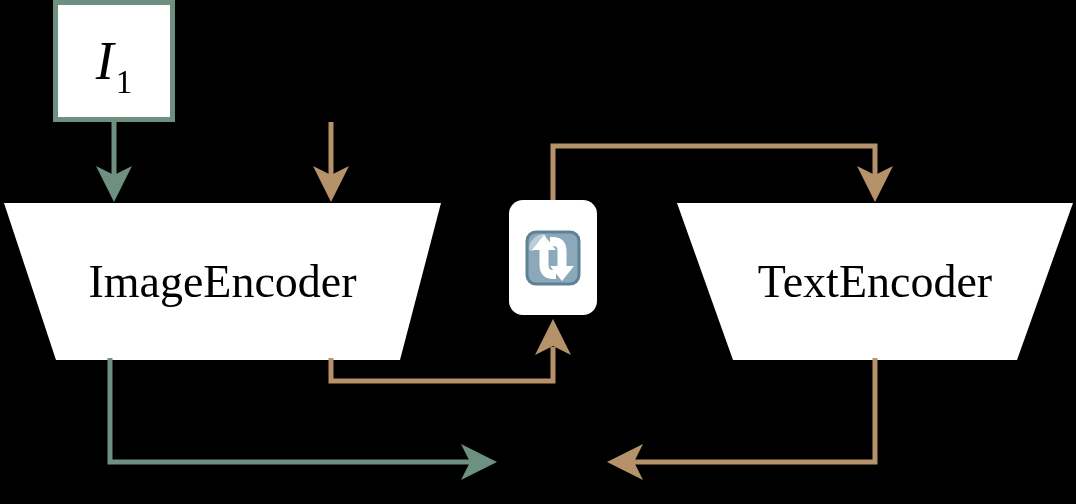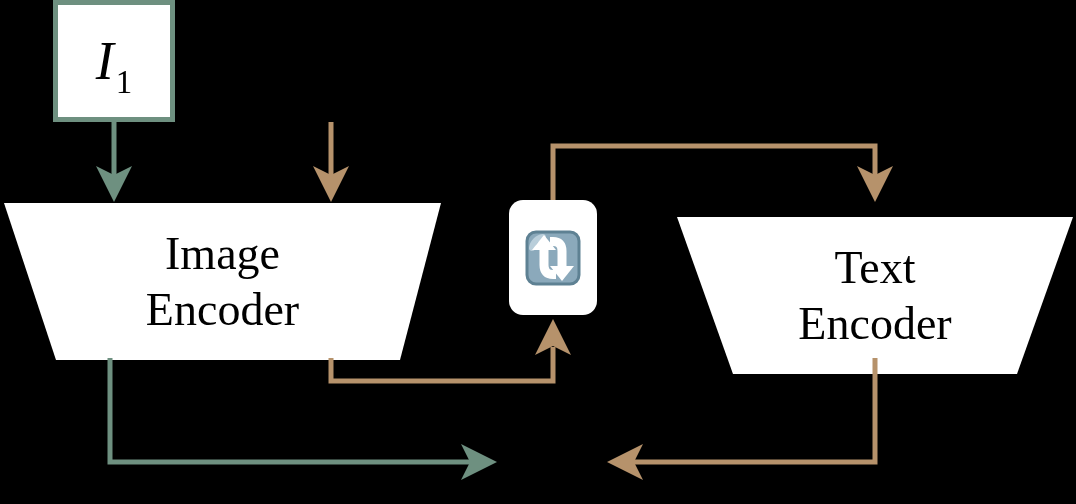--- a/index.html
+++ b/index.html
@@ -29,28 +29,28 @@
   }
   .input-box.green { left: 53px;  width: 122px; border: 5px solid var(--green, #6e9080); }
   .input-box.tan   { left: 268px; width: 124px; border: 5px solid var(--tan, #b6926b); }
   .math-label { font-size: 54px; color: var(--text, #000); font-style: italic; line-height: 1; }
   .math-label sub { font-style: normal; font-size: 33px; vertical-align: -14px; line-height: 0; margin-left: 2px; }
 
   
   .trapezoid {
     position: absolute;
     background: var(--node-fill, #fff);
-    display: flex; flex-direction: column; align-items: center; justify-content: center;
+    display: flex; flex-direction: row; align-items: center; justify-content: center;
     color: var(--text, #000);
     font-size: 46px; line-height: 56px; text-align: center;
     z-index: 1;
   }
   .trapezoid.image { left: 4px;   top: 203px; width: 437px; height: 157px;
     clip-path: polygon(0px 0px, 437px 0px, 396px 157px, 52px 157px); }
-  .trapezoid.text  { left: 677px; top: 217px; width: 396px; height: 157px;
+  .trapezoid.text  { left: 677px; top: 203px; width: 396px; height: 157px;
     clip-path: polygon(0px 0px, 396px 0px, 340px 157px, 56px 157px); }
 
   
   .icon-card {
     position: absolute; left: 509px; top: 200px; width: 88px; height: 115px;
     background: var(--node-fill, #fff); border-radius: 14px;
     display: flex; align-items: center; justify-content: center;
     z-index: 3;
   }
   .emoji { width: 60px; height: 60px; }

